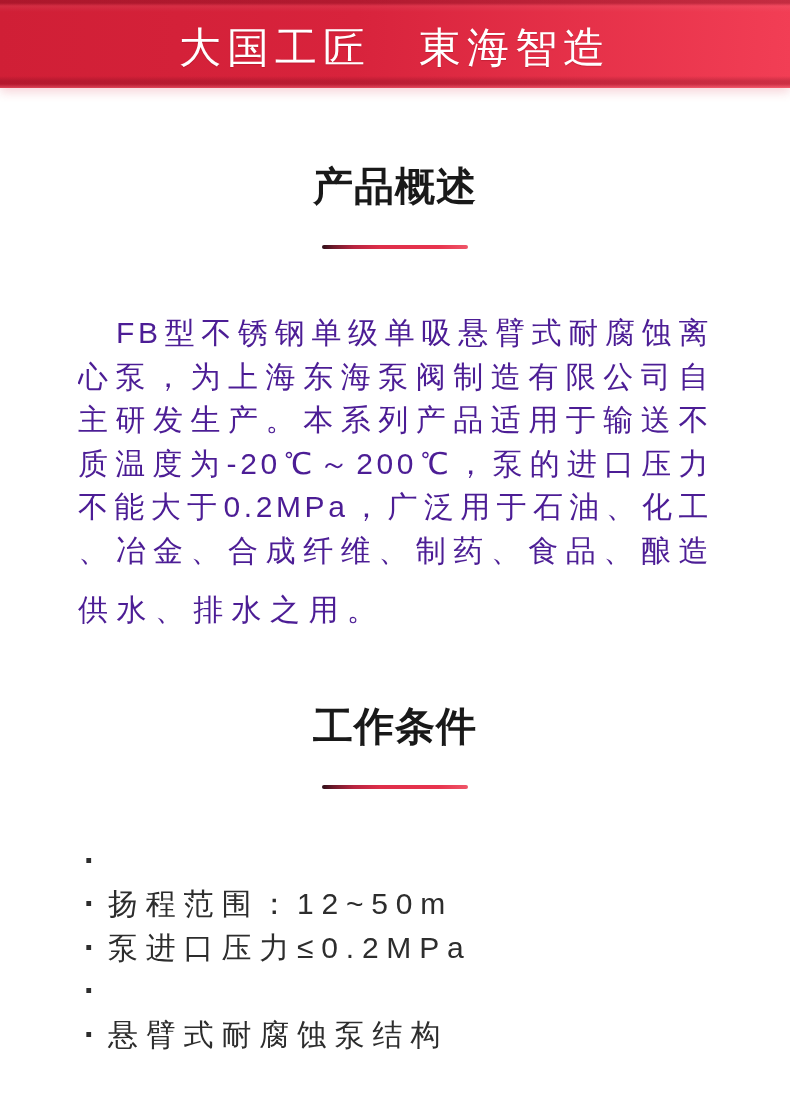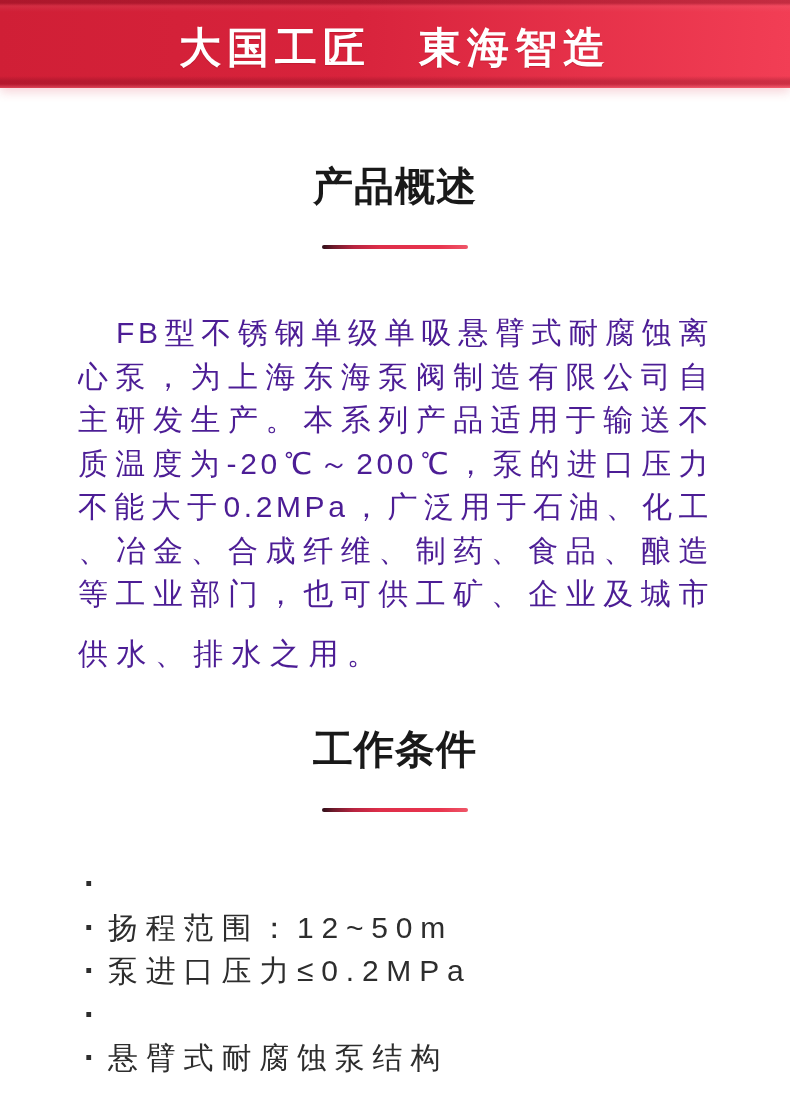--- a/index.html
+++ b/index.html
@@ -28,38 +28,38 @@
         rgba(110,8,26,0.28) 84px, rgba(255,180,190,0.25) 88px),
       linear-gradient(92deg, #d01f36 0%, #d8233c 45%, #f23e55 100%);
     box-shadow: 0 4px 10px rgba(214, 35, 60, 0.20);
     display: flex;
     align-items: center;
     justify-content: center;
   }
   .banner-title {
     color: #ffffff;
     font-size: 42px;
-    font-weight: bold;
+    font-weight: normal;
     letter-spacing: 6px;
     line-height: 1;
     text-shadow: 0 1px 1px rgba(120,0,20,0.25);
     margin-top: 8px;
   }
 
   
   .section-title {
     text-align: center;
     font-size: 40px;
     font-weight: bold;
     color: #191919;
     letter-spacing: 1px;
     line-height: 52px;
   }
   .title-1 { margin-top: 72px; }
-  .title-2 { margin-top: 48px; }
+  .title-2 { margin-top: 68px; }
 
   .title-underline {
     width: 146px;
     height: 4px;
     margin: 14px auto 0 auto;
     border-radius: 3px;
     background: linear-gradient(90deg,
       #2e0f18 0%, #6f1a2b 8%, #b82440 22%,
       #de2e49 40%, #e8344e 80%, #ef5668 100%);
   }
@@ -122,21 +122,20 @@
   <h2 class="section-title title-1">产品概述</h2>
   <div class="title-underline"></div>
 
   <div class="paragraph">
     <div class="para-line first">FB型不锈钢单级单吸悬臂式耐腐蚀离</div>
     <div class="para-line">心泵，为上海东海泵阀制造有限公司自</div>
     <div class="para-line">主研发生产。本系列产品适用于输送不</div>
     <div class="para-line">质温度为-20℃～200℃，泵的进口压力</div>
     <div class="para-line">不能大于0.2MPa，广泛用于石油、化工</div>
     <div class="para-line">、冶金、合成纤维、制药、食品、酿造</div>
-    <div class="para-line">等工业部门，也可供工矿、企业及城市</div>
     <div class="para-line last">供水、排水之用。</div>
   </div>
 </section>
 
 <section>
   <h2 class="section-title title-2">工作条件</h2>
   <div class="title-underline"></div>
 
   <ul class="conditions-list">
     <li class="condition-item">

